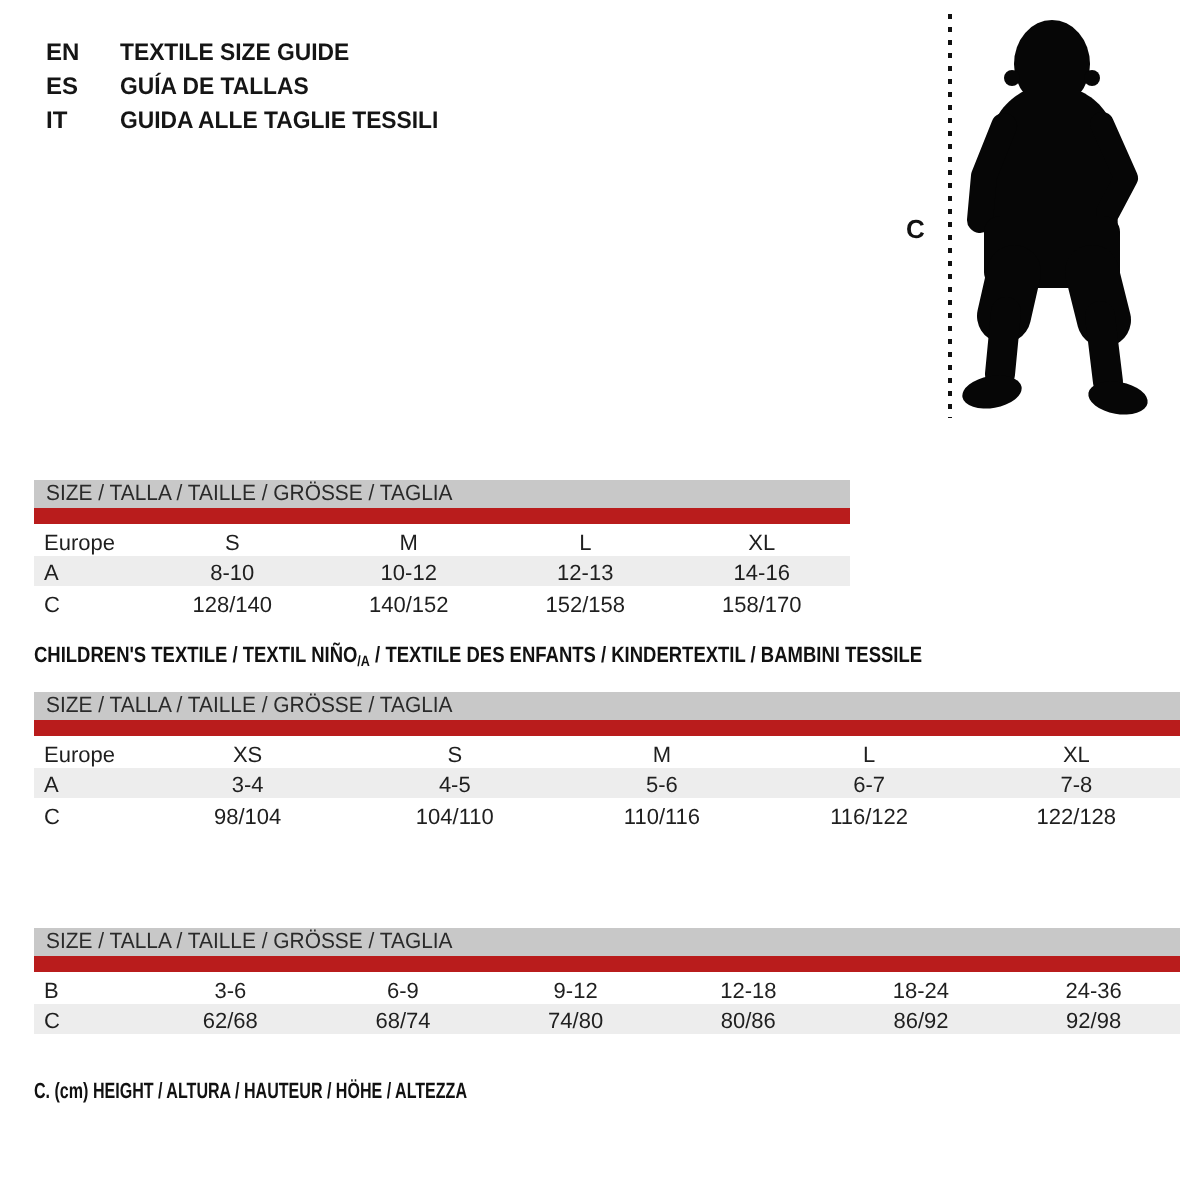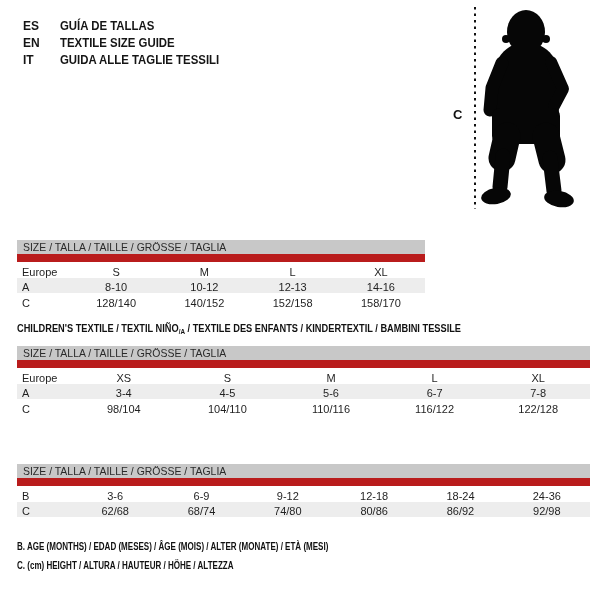--- a/index.html
+++ b/index.html
@@ -33,26 +33,26 @@
   .note{height:19px;display:flex;align-items:center;font-weight:700;font-size:11px;color:#111;}
   .note span{display:inline-block;transform:scaleX(.73);transform-origin:0 50%;white-space:nowrap;}
 </style>
 </head>
 <body>
 
 <div class="page">
 
   <div class="langs">
     <div class="lang-row">
+      <span class="lang-code">EN</span>
+      <span class="lang-title">TEXTILE SIZE GUIDE</span>
+    </div>
+    <div class="lang-row">
       <span class="lang-code">ES</span>
       <span class="lang-title">GUÍA DE TALLAS</span>
-    </div>
-    <div class="lang-row">
-      <span class="lang-code">EN</span>
-      <span class="lang-title">TEXTILE SIZE GUIDE</span>
     </div>
     <div class="lang-row">
       <span class="lang-code">IT</span>
       <span class="lang-title">GUIDA ALLE TAGLIE TESSILI</span>
     </div>
   </div>
 
   <div class="figure-wrap">
     <svg width="150" height="212" viewBox="0 0 150 212">
       <line x1="30" y1="7" x2="30" y2="209" stroke="#111" stroke-width="2" stroke-dasharray="2.5 4"></line>
@@ -154,20 +154,17 @@
       <span class="val">68/74</span>
       <span class="val">74/80</span>
       <span class="val">80/86</span>
       <span class="val">86/92</span>
       <span class="val">92/98</span>
     </div>
   </div>
 
   <div class="notes">
     <div class="note">
-        <span>B. AGE (MONTHS) / EDAD (MESES) / ÂGE (MOIS) / ALTER (MONATE) / ETÀ (MESI)</span>
-      </div>
-    <div class="note">
         <span>C. (cm) HEIGHT / ALTURA / HAUTEUR / HÖHE / ALTEZZA</span>
       </div>
   </div>
 
 </div>
 
 </body></html>

